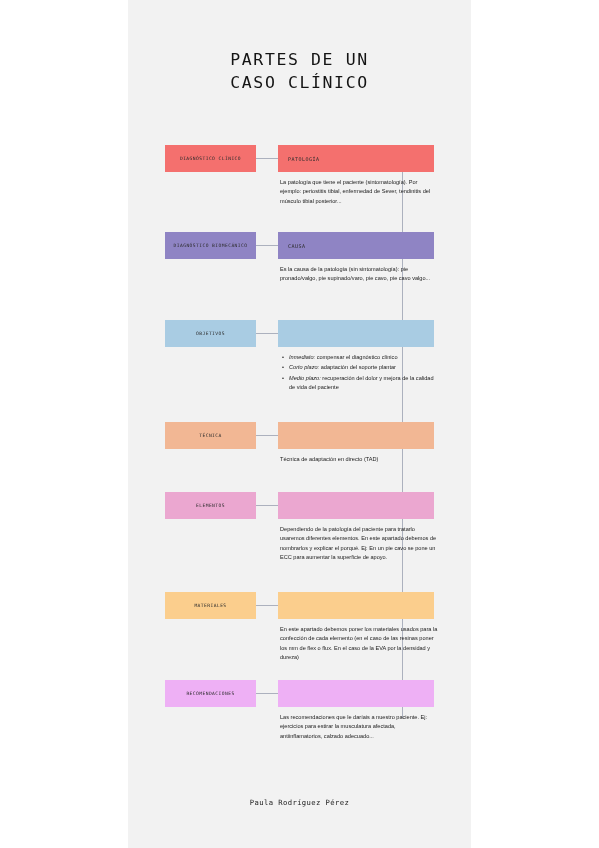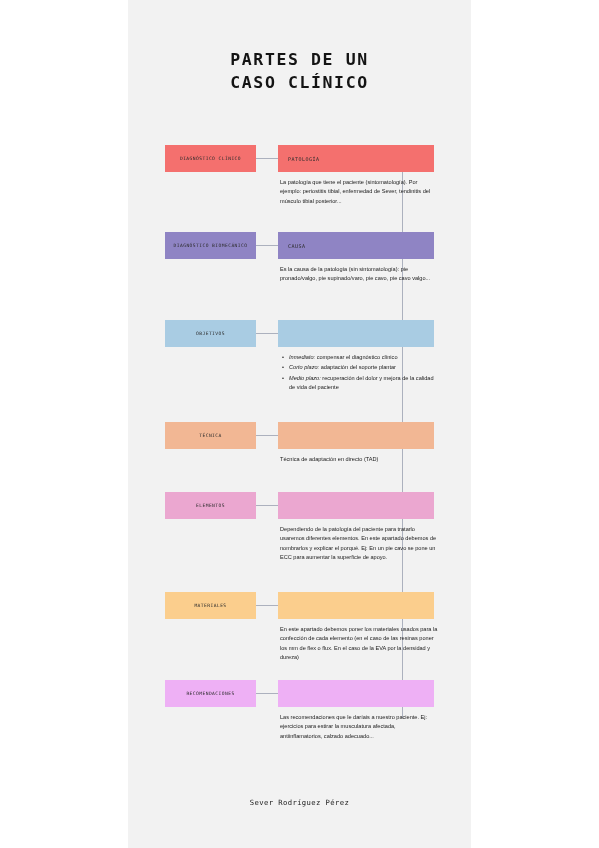--- a/index.html
+++ b/index.html
@@ -28,21 +28,21 @@
     position: absolute;
     left: 0;
     top: 48px;
     width: 343px;
     text-align: center;
     font-family: "DejaVu Sans Mono", "Liberation Mono", monospace;
     font-size: 16.5px;
     letter-spacing: 1.6px;
     line-height: 23px;
     color: #141414;
-    font-weight: 700;
+    font-weight: 400;
     white-space: pre-line;
   }
 
   
   .spine {
     position: absolute;
     left: 274px;
     top: 158px;
     width: 1px;
     height: 560px;
@@ -244,14 +244,14 @@
         </div>
         <div class="headbar" style="background: rgb(238, 176, 245);">
           <span></span>
         </div>
         <div class="body">
           <p>Las recomendaciones que le daríais a nuestro paciente. Ej: ejercicios para estirar la musculatura afectada, antiinflamatorios, calzado adecuado...</p>
         </div>
       </div>
     </div>
 
-  <div class="footer">Sever Rodríguez Pérez</div>
+  <div class="footer">Paula Rodríguez Pérez</div>
 </div>
 
 </body></html>

